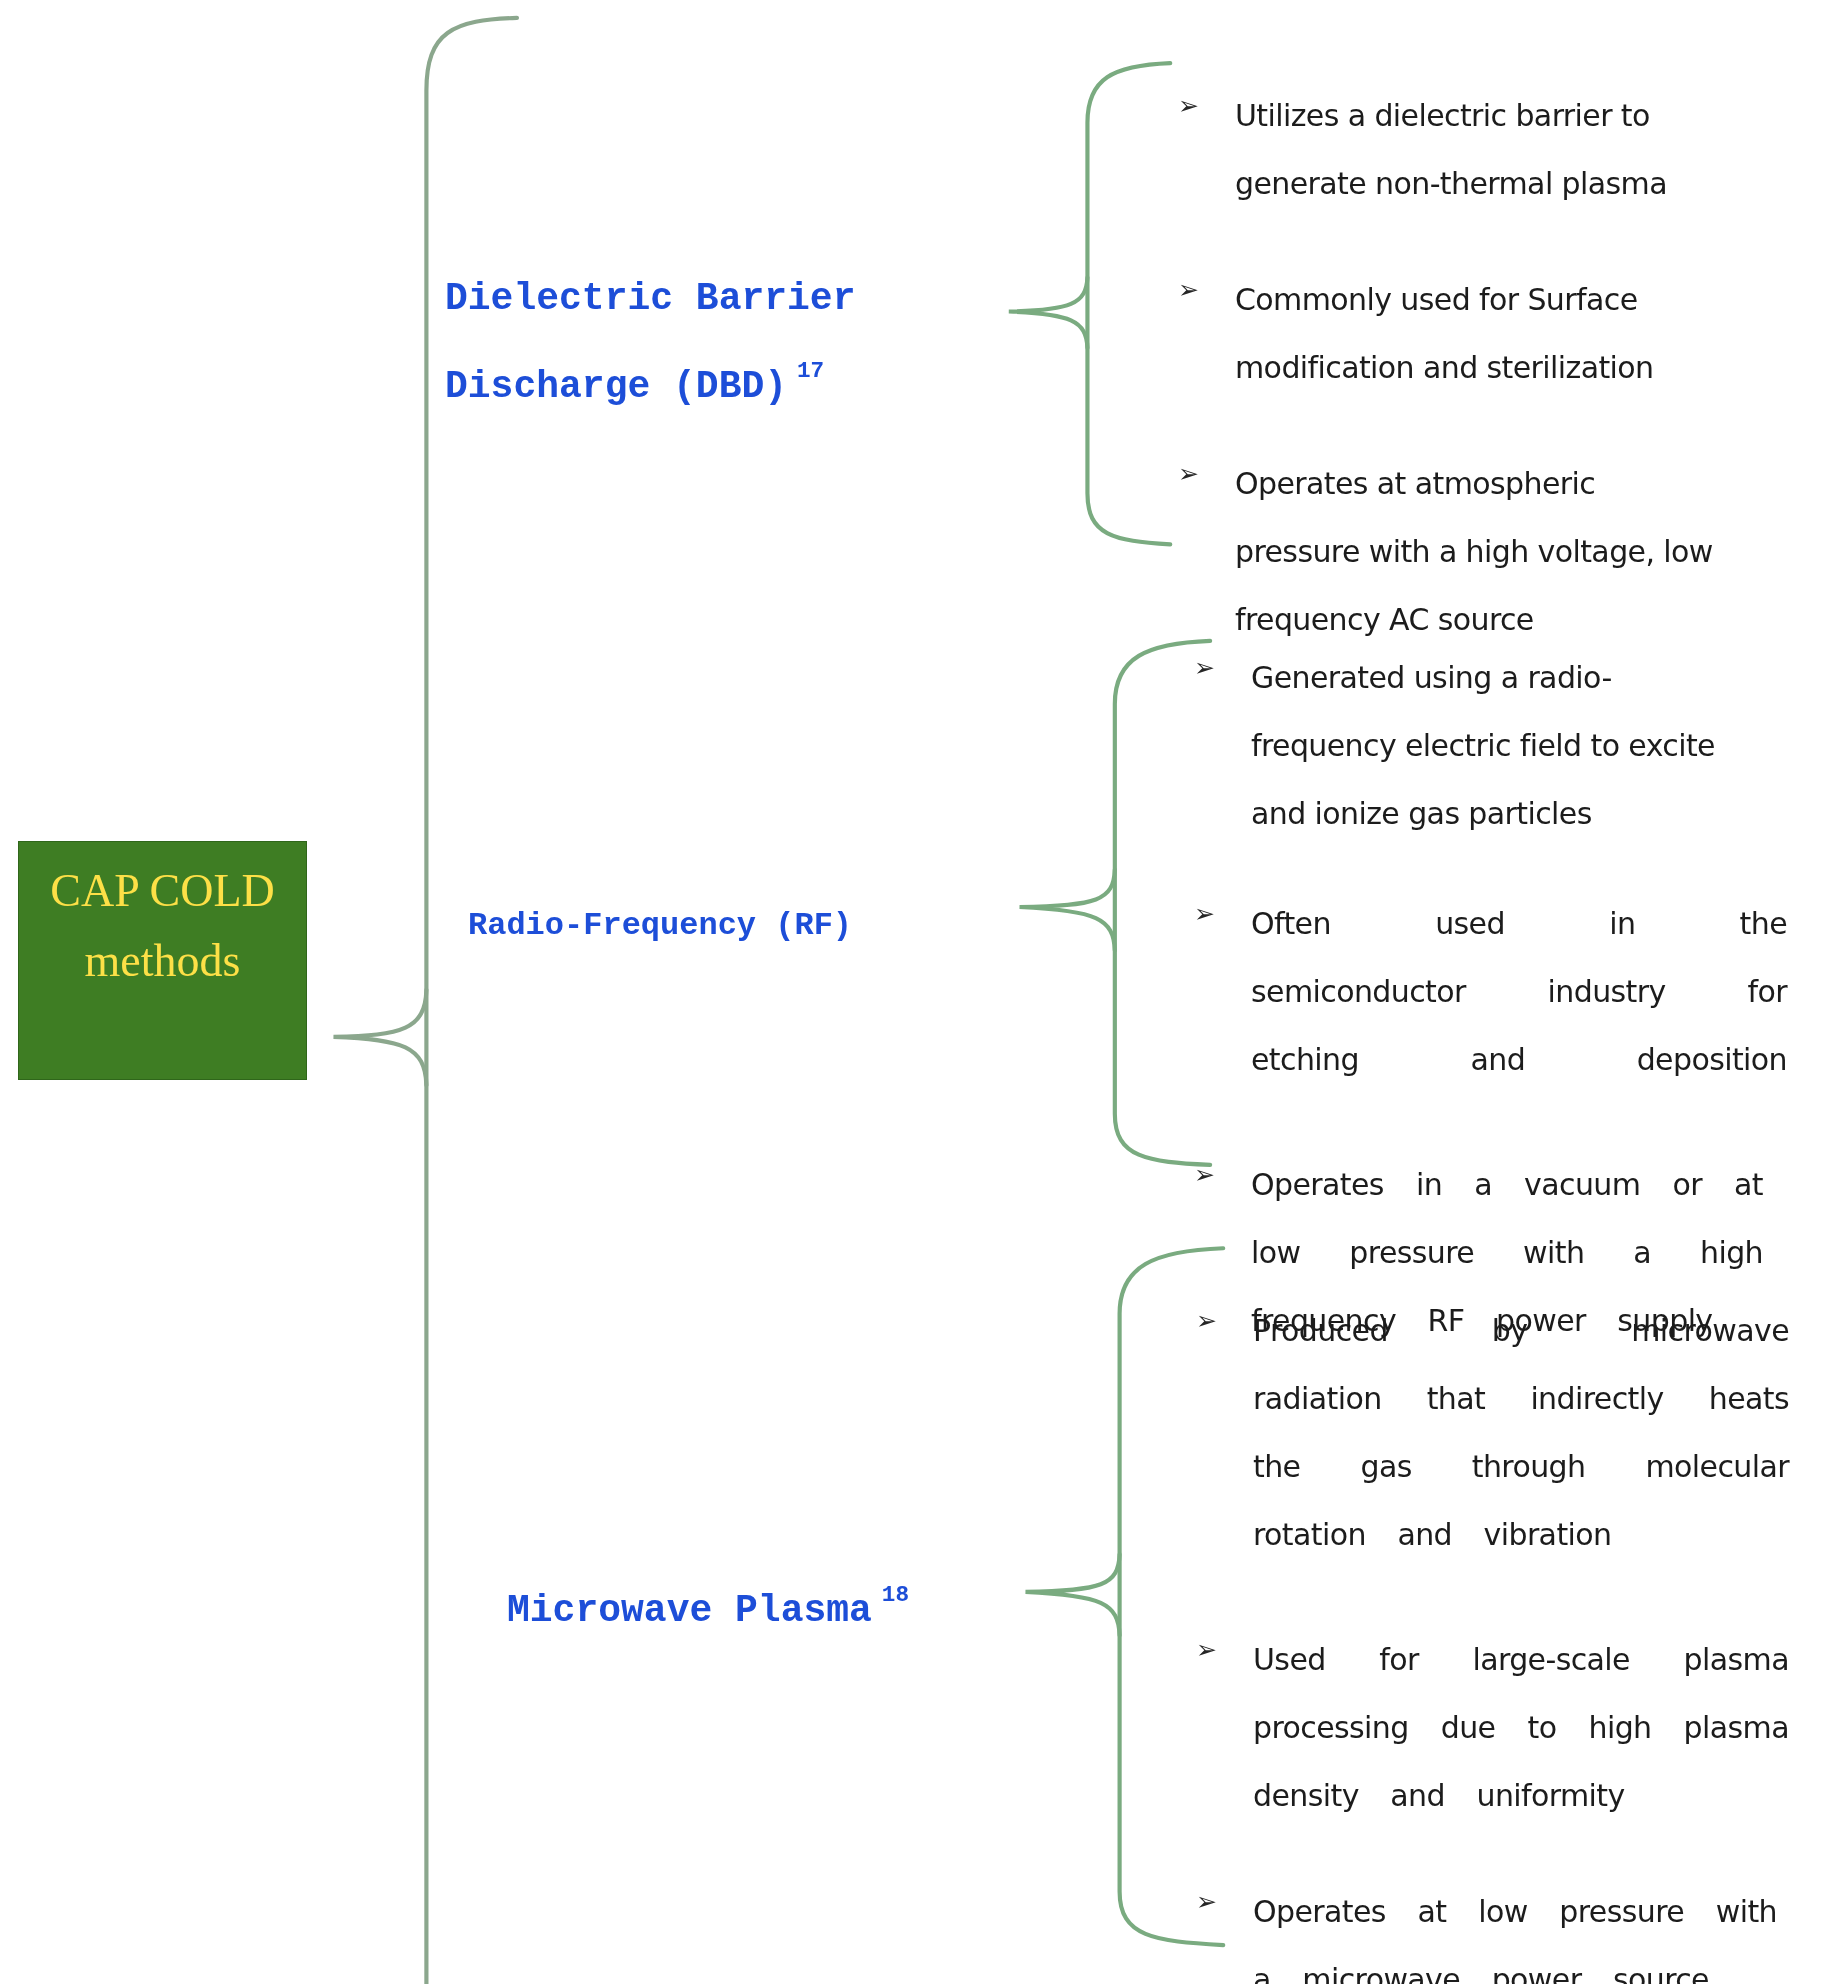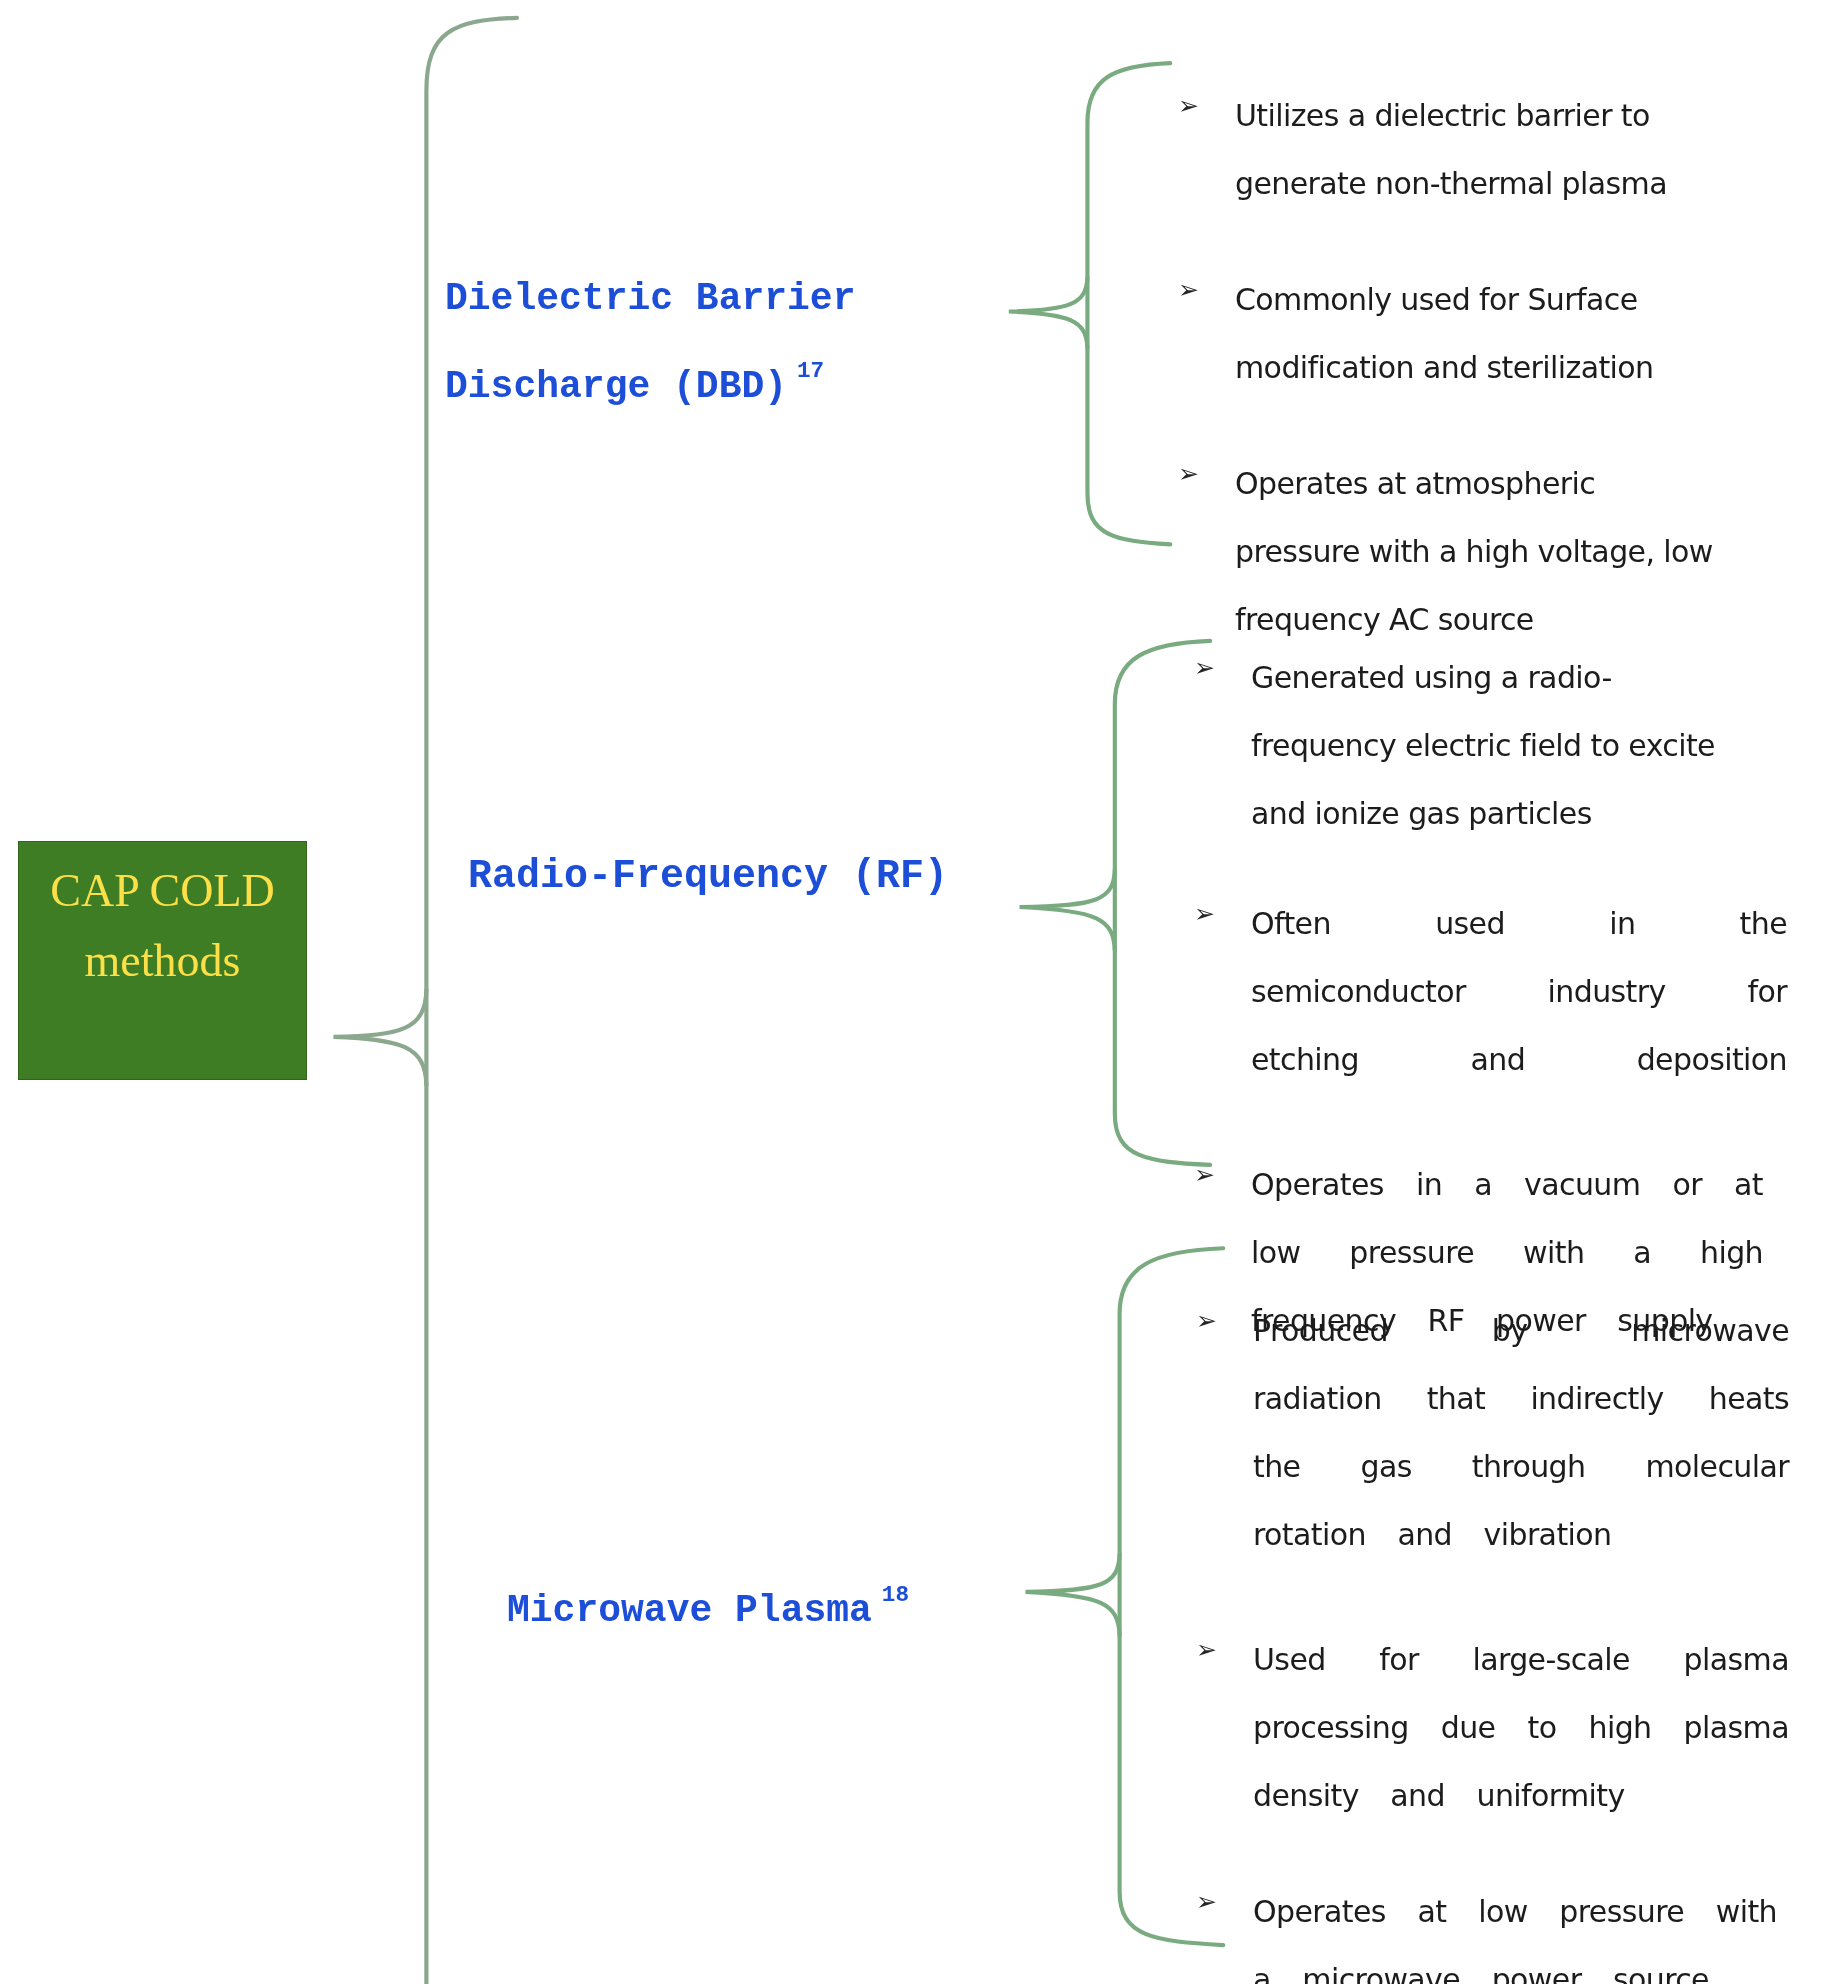--- a/index.html
+++ b/index.html
@@ -45,21 +45,21 @@
     white-space: nowrap;
   }
   .sec-title .tline { line-height: 73px; }
   .sec-title sup.ref {
     font-size: 22.6px;
     font-weight: bold;
     vertical-align: 20px;
     margin-left: 10px;
   }
   #title-dbd { left: 445px; top: 262px;  font-size: 38px; }
-  #title-rf  { left: 468px; top: 840px; font-size: 40px; }
+  #title-rf  { left: 468px; top: 889px; font-size: 32px; }
   #title-mw  { left: 507px; top: 1559px; font-size: 38px; }
   
   .bullet-group { position: absolute; }
   #group-dbd { left: 1178px; top: 82px;  }
   #group-rf  { left: 1194px; top: 644px; }
   #group-mw  { left: 1196px; top: 1297px; }
   .bullet {
     display: flex;
     align-items: flex-start;
   }

